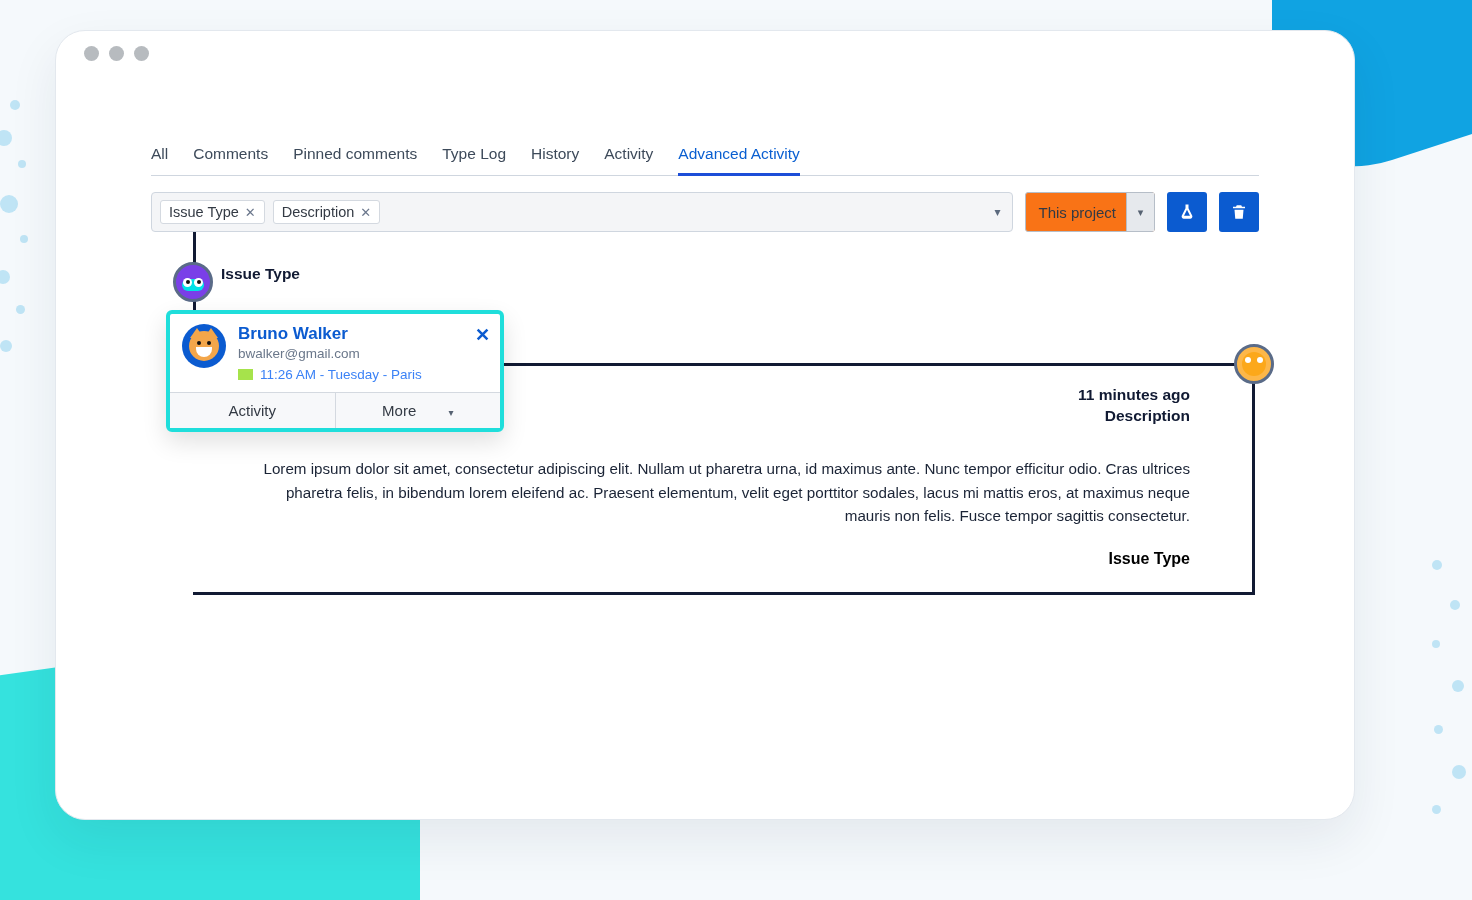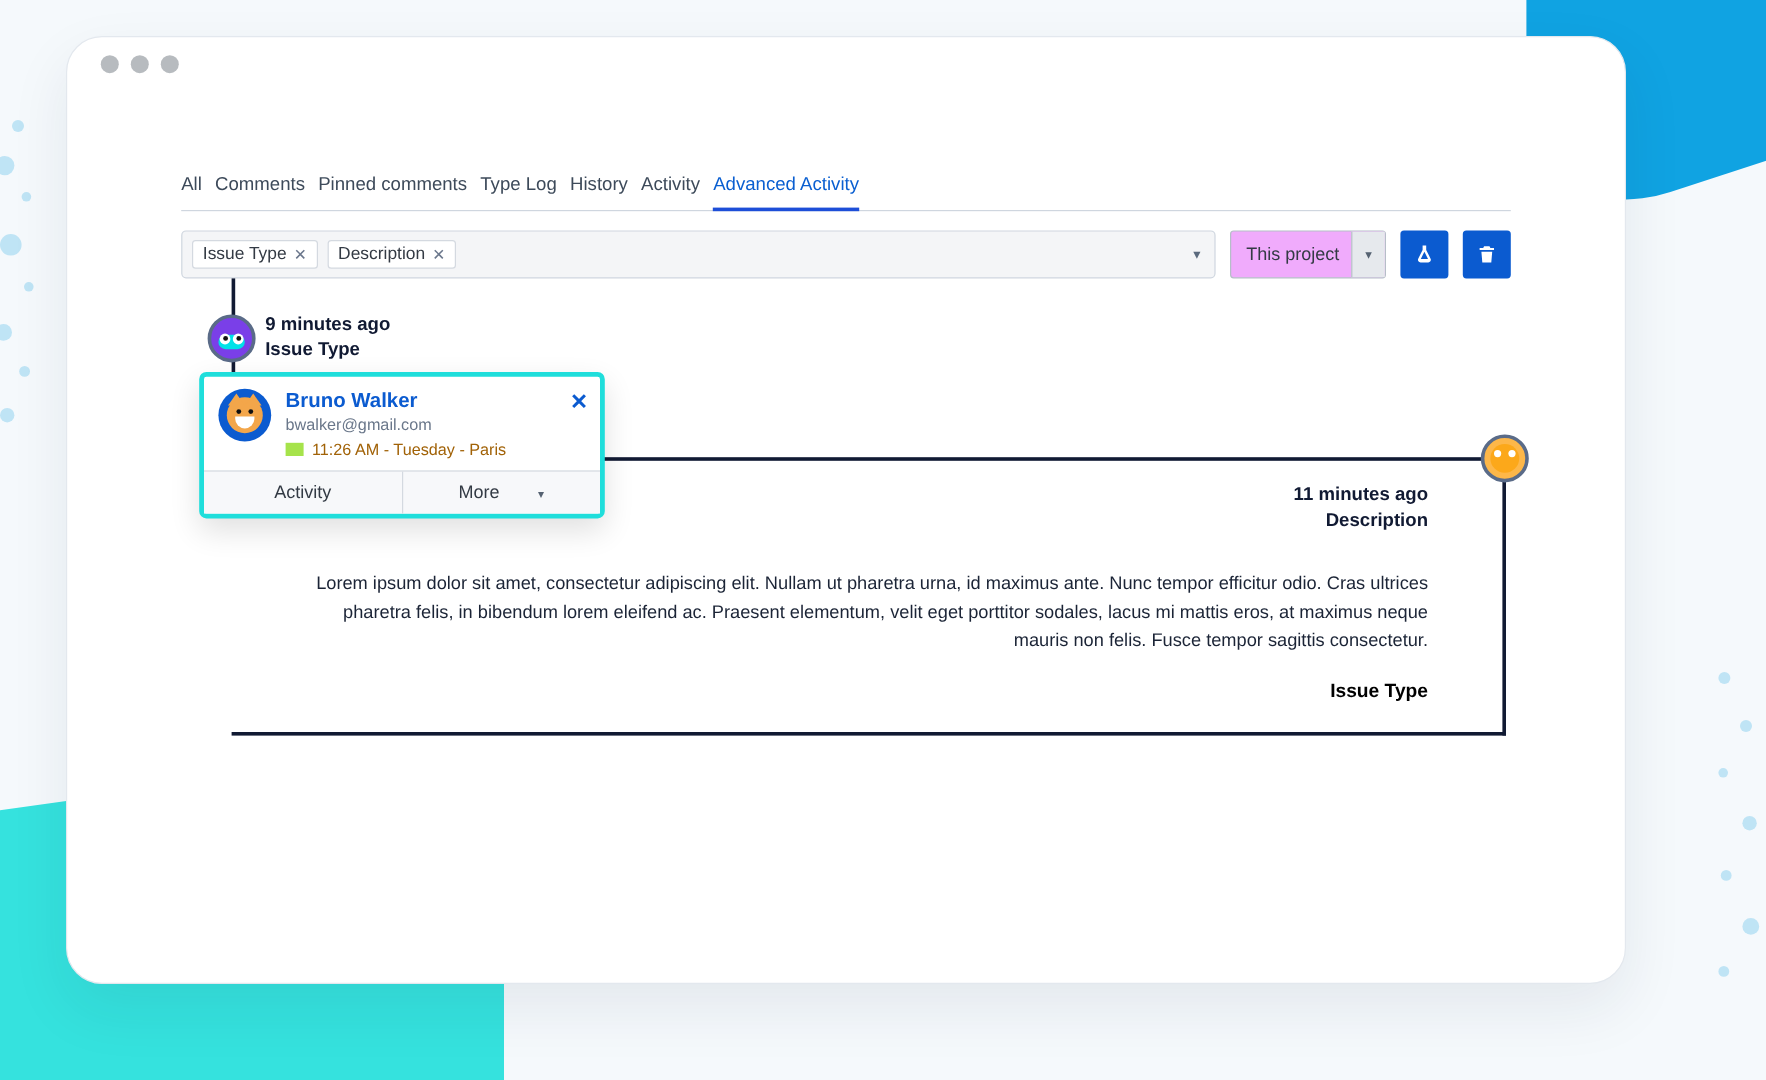--- a/index.html
+++ b/index.html
@@ -55,21 +55,21 @@
     gap:10px;
   }
   .tdot { width:15px; height:15px; border-radius:50%; background:#b7bbbf; }
 
   .content {
     padding: 70px 95px 0 95px;
   }
 
   
   .tabs {
-    display:flex; gap:11px;
+    display:flex; gap:25px;
     border-bottom:1px solid #cfd6df;
     position:relative;
   }
   .tab {
     padding:0 0 10px 0;
     font-size:15.5px;
     color:#3d4a5a;
     cursor:pointer;
   }
   .tab.active { color:#0a5fd1; font-weight:500; border-bottom:3px solid #1d4ed8; margin-bottom:-1px;}
@@ -101,21 +101,21 @@
   }
   .chip .x { color:#6b778c; font-size:13px; cursor:pointer;}
   .filter-box .chev {
     position:absolute; right:12px; color:#5b6a7e; font-size:12px;
   }
   .scope-btn {
     height:40px;
     display:flex; align-items:center;
     border:1px solid #b6bec8;
     border-radius:3px;
-    background:#f0abfc;
+    background:#f97316;
     font-size:15px;
     color:#333a44;
     padding:0 0 0 12px;
     cursor:pointer;
   }
   .scope-btn .drp {
     background:#e6e9ed;
     border-left:1px solid #b6bec8;
     height:100%;
     width:28px;
@@ -204,21 +204,21 @@
   }
   .pop-avatar .cat::before{left:1px;}
   .pop-avatar .cat::after{right:1px;}
   .pop-avatar .face{position:absolute;top:16px;left:50%;transform:translateX(-50%);width:16px;height:10px;background:#fff;border-radius:0 0 10px 10px;}
   .pop-avatar .eyesc{position:absolute;top:10px;left:50%;transform:translateX(-50%);display:flex;gap:6px;}
   .pop-avatar .eyesc span{width:4px;height:4px;background:#111;border-radius:50%;}
 
   .pop-info { flex:1; }
   .pop-name { color:#0b5bd0; font-weight:700; font-size:17px;}
   .pop-email { color:#6a778a; font-size:13.5px; margin-top:2px; cursor:pointer;}
-  .pop-tz { color:#a16207; font-size:13.5px; margin-top:6px; display:flex; align-items:center; gap:7px;}
+  .pop-tz { color:#3b82f6; font-size:13.5px; margin-top:6px; display:flex; align-items:center; gap:7px;}
   .flag { width:15px; height:11px; background:#a6e34b; display:inline-block;}
   .pop-close {
     position:absolute; right:10px; top:10px;
     color:#0b5bd0; font-size:18px; font-weight:700; cursor:pointer;
   }
   .pop-actions {
     display:flex; border-top:1px solid #d4d9e0;
     background:#f7f8fa;
   }
   .pop-actions > div {
@@ -340,21 +340,20 @@
     <div class="timeline">
       <div class="col-line-left"></div>
 
       <div class="entry1">
         <div class="avatar owl">
           <div class="eyes">
               <span></span>
               <span></span>
             </div>
         </div>
-        <div class="time">9 minutes ago</div>
         <div class="field">Issue Type</div>
 
         <div class="popover">
           <div class="pop-top">
             <div class="pop-avatar">
               <div class="cat">
                   <div class="eyesc">
                     <span></span>
                     <span></span>
                   </div>

